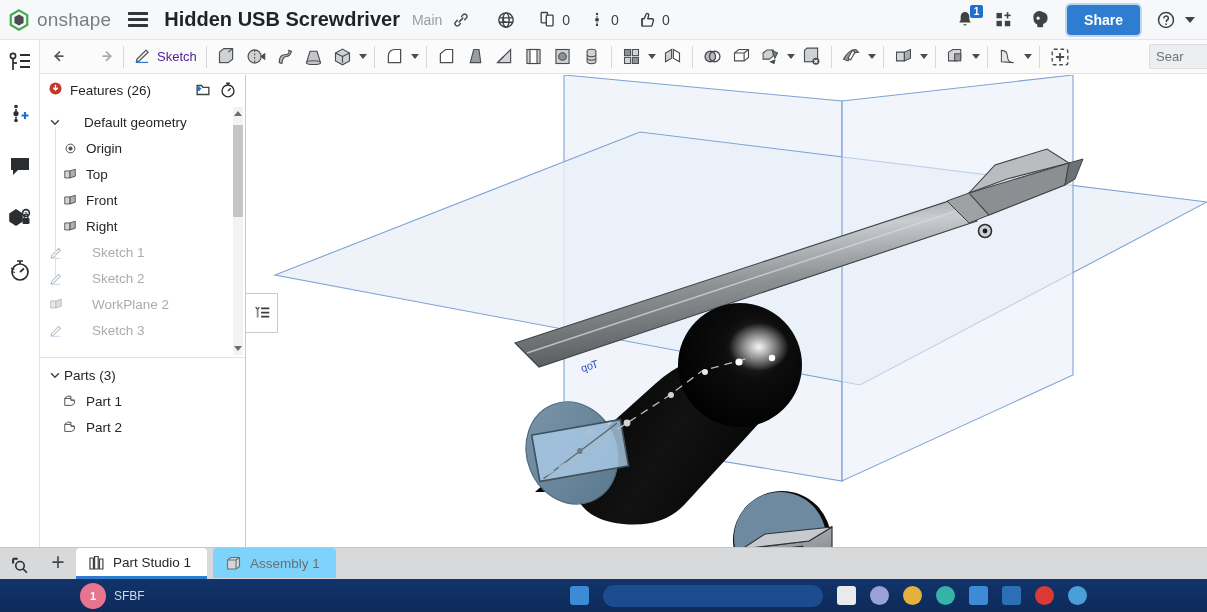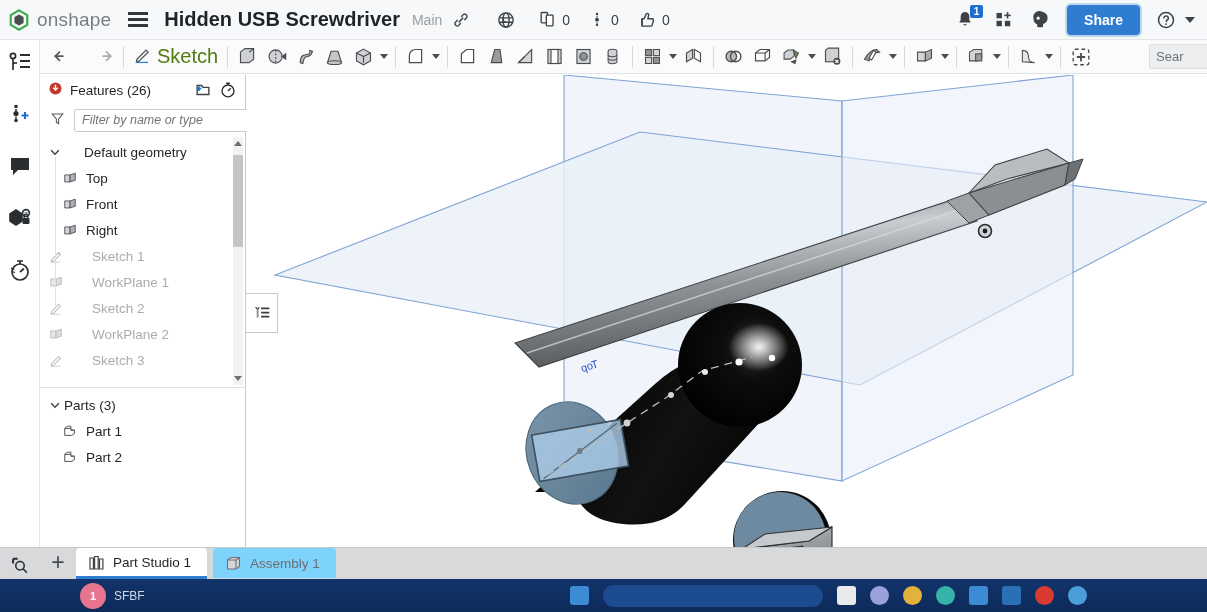--- a/index.html
+++ b/index.html
@@ -58,21 +58,21 @@
   }
 
   
   .toolbar {
     position: absolute; top: 40px; left: 40px; width: 1167px; height: 34px;
     background: #fbfbfb; display: flex; align-items: center;
     border-bottom: 1px solid #e0e2e5;
   }
   .tb-item { flex: none; display: flex; align-items: center; cursor: pointer; padding: 0 4px; height: 32px; }
   .tb-sep { flex: none; width: 1px; height: 22px; background: #d6d8db; margin: 0 5px; }
-  .sketch-lbl { font-size: 20px; color: #4d7c0f; margin-left: 5px; }
+  .sketch-lbl { font-size: 13px; color: #4c1d95; margin-left: 5px; }
   .tb-caret {
     width: 0; height: 0; flex: none;
     border-left: 4.5px solid transparent; border-right: 4.5px solid transparent;
     border-top: 5px solid #4a4d50; margin-left: 2px; margin-right: 2px; cursor: pointer;
   }
   .search-box {
     position: absolute; right: -2px; top: 4px; width: 60px; height: 25px;
     background: #eceef0; border: 1px solid #dcdee1; border-radius: 2px;
     font-size: 13px; color: #6f7477; padding: 4px 6px; overflow: hidden; white-space: nowrap;
   }
@@ -537,42 +537,43 @@
       </span>
       <span class="tree-head-ico">
         <svg viewBox="0 0 20 20" fill="none" stroke="#2b2e31" stroke-width="1.5">
           <circle cx="10" cy="11" r="6.6"></circle>
             <path d="M10 11 L13 8"></path>
             <path d="M10 4.4 V2.5 M8 2.5 h4"></path>
         </svg>
       </span>
     </div>
 
-    <div class="filter-row">
-      <span>
-        <svg viewBox="0 0 20 20" width="15" height="15" fill="none" stroke="#55585b" stroke-width="1.4">
-          <path d="M3 4 h14 l-5.5 6.5 V17 l-3-2 v-4.5 Z"></path>
-        </svg>
-      </span>
-      <input class="filter-input" type="text" placeholder="Filter by name or type" style="">
-    </div>
 
     <div class="tree-scroll">
       <div class="tree-line"></div>
       <div id="feature-nodes">
           <div class="node indent2">
             <span class="chev">
               <svg viewBox="0 0 14 14" width="12" height="12" fill="none" stroke="#3e4245" stroke-width="1.7">
                 <path d="M2.5 5 L7 9.5 L11.5 5"></path>
               </svg>
             </span>
             <span>Default geometry</span>
           </div>
           <div class="node indent1">
             <span class="ico">
+              <svg viewBox="0 0 16 16" width="13" height="13" fill="none" stroke="#4a4d50" stroke-width="1.2">
+                <circle cx="8" cy="8" r="5.4"></circle>
+                <circle cx="8" cy="8" r="2" fill="#4a4d50"></circle>
+              </svg>
+            </span>
+            <span>Origin</span>
+          </div>
+          <div class="node indent1">
+            <span class="ico">
               <svg viewBox="0 0 16 16" width="14" height="14" stroke="#4a4d50" stroke-width="1" fill="#d3d5d8">
                 <path d="M2 4.5 h6 v8 H2 Z"></path>
                 <path d="M8 4.5 L14 2.5 v8 L8 12.5 Z" fill="#aeb1b4"></path>
               </svg>
             </span>
             <span>Top</span>
           </div>
           <div class="node indent1">
             <span class="ico">
               <svg viewBox="0 0 16 16" width="14" height="14" stroke="#4a4d50" stroke-width="1" fill="#d3d5d8">
@@ -592,29 +593,20 @@
             <span>Right</span>
           </div>
           <div class="node dim indent2">
             <span class="ico">
               <svg viewBox="0 0 16 16" width="14" height="14" fill="none" stroke="#b6b9bc" stroke-width="1.2">
                 <path d="M3 12 L11 4 l2 2 -8 8 -2.4 .4 Z"></path>
                 <path d="M2 15.2 H13" stroke="#c3d4e6" stroke-width="1.1"></path>
               </svg>
             </span>
             <span>Sketch 1</span>
-          </div>
-          <div class="node dim indent2">
-            <span class="ico">
-              <svg viewBox="0 0 16 16" width="14" height="14" stroke="#b6b9bc" stroke-width="1" fill="#e7e9eb">
-                <path d="M2 4.5 h6 v8 H2 Z"></path>
-                <path d="M8 4.5 L14 2.5 v8 L8 12.5 Z" fill="#dcdee1"></path>
-              </svg>
-            </span>
-            <span>WorkPlane 1</span>
           </div>
           <div class="node dim indent2">
             <span class="ico">
               <svg viewBox="0 0 16 16" width="14" height="14" fill="none" stroke="#b6b9bc" stroke-width="1.2">
                 <path d="M3 12 L11 4 l2 2 -8 8 -2.4 .4 Z"></path>
                 <path d="M2 15.2 H13" stroke="#c3d4e6" stroke-width="1.1"></path>
               </svg>
             </span>
             <span>Sketch 2</span>
           </div>

